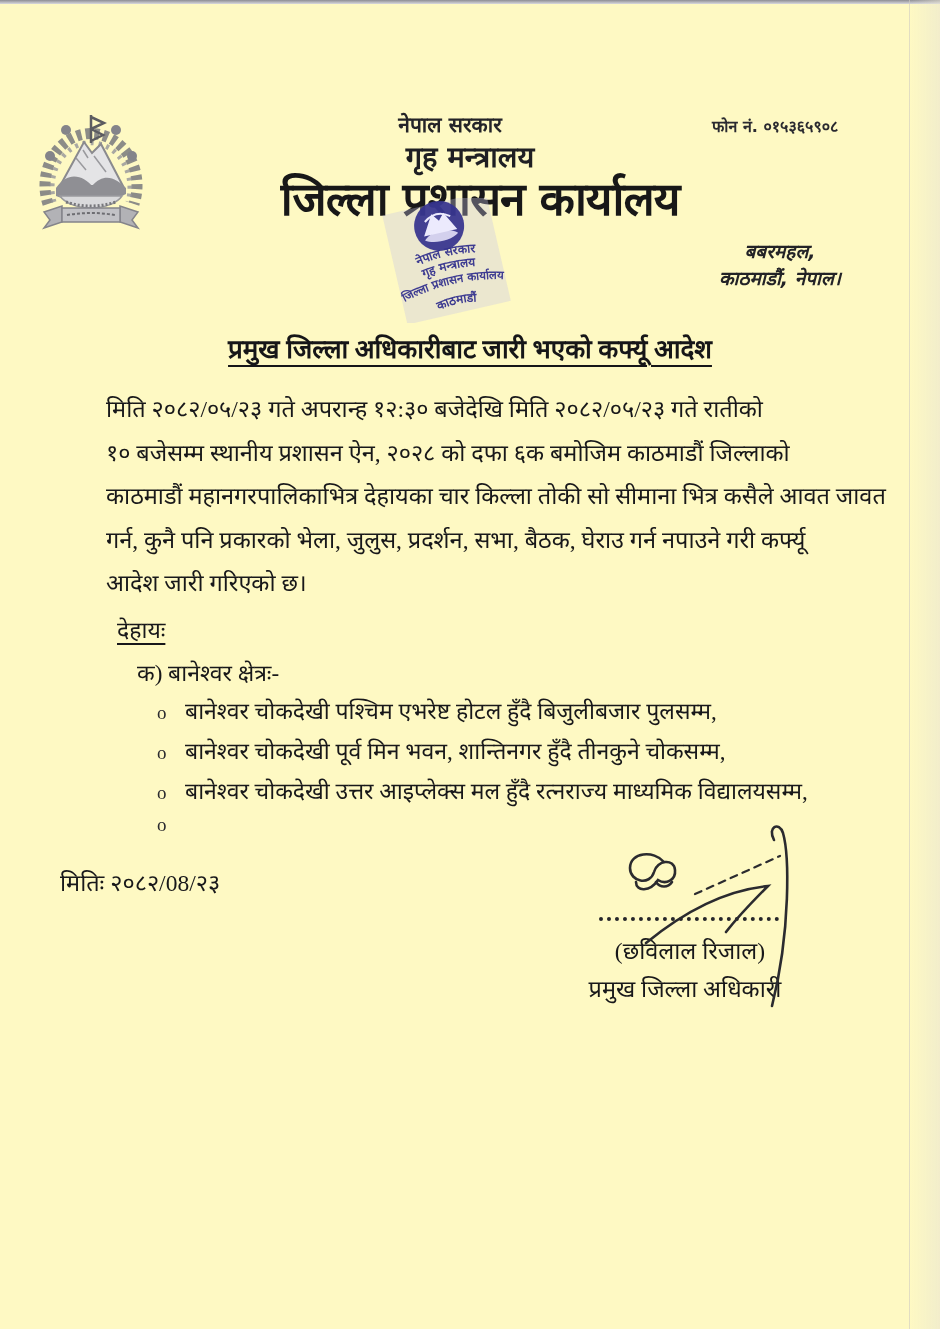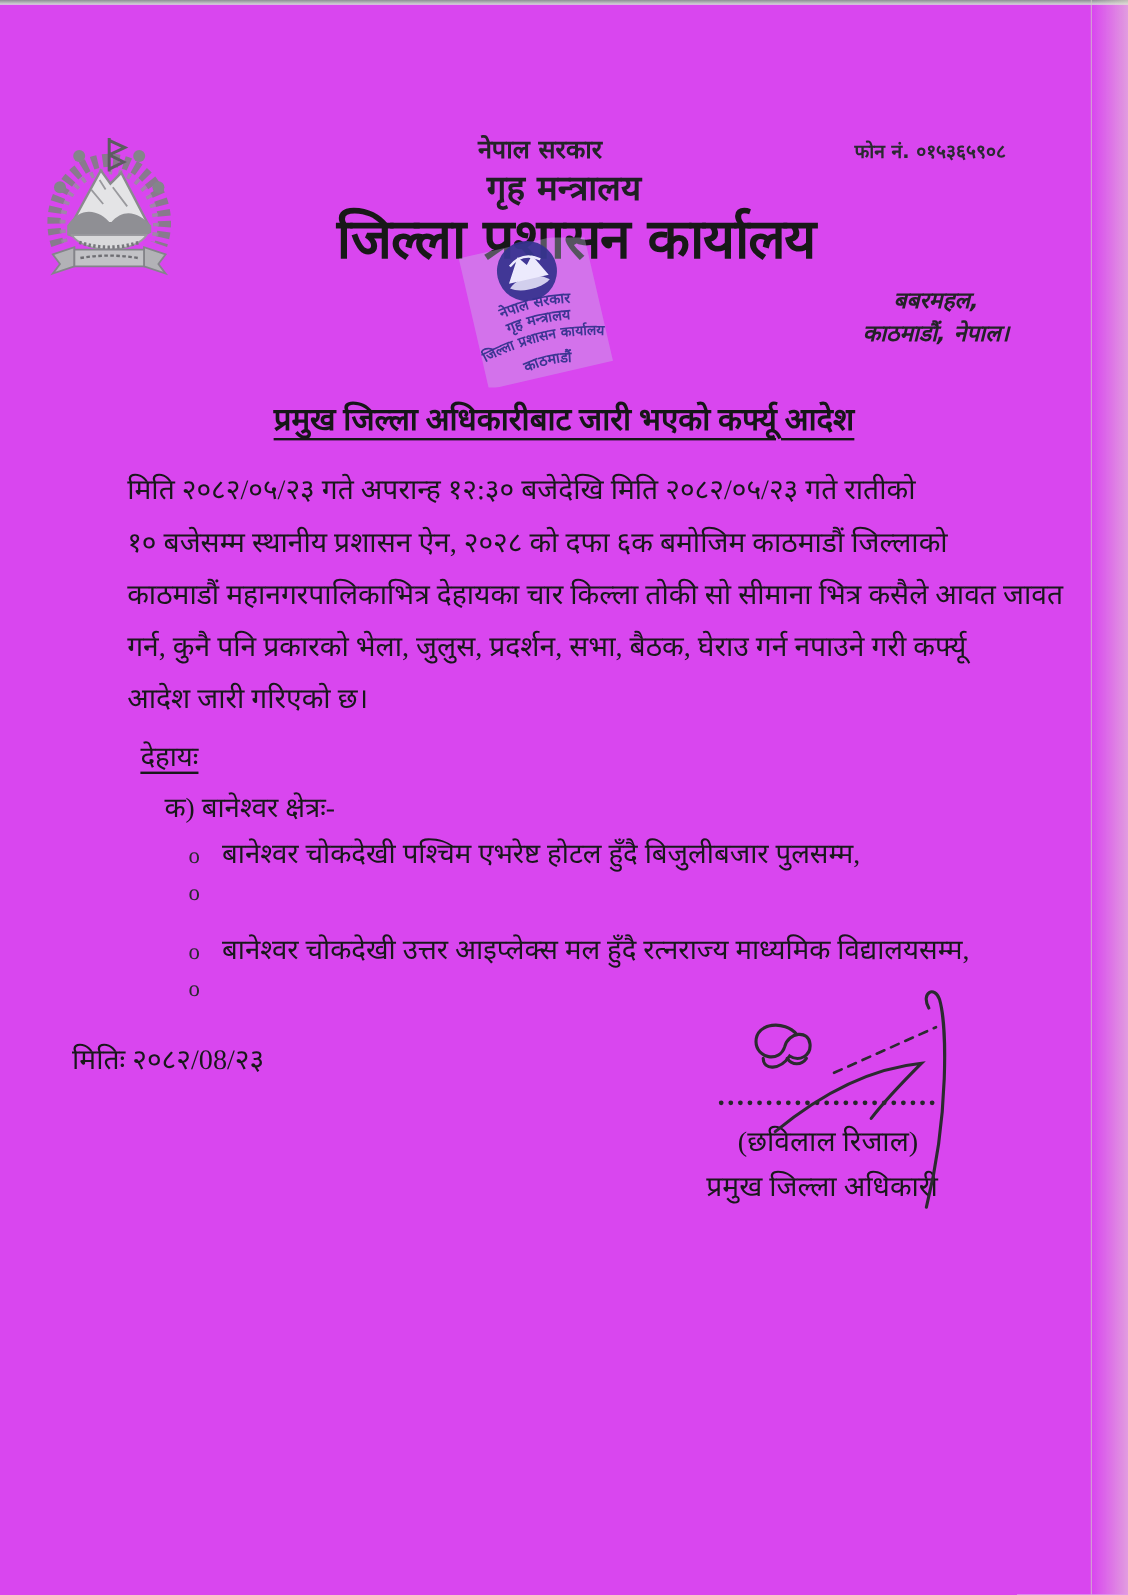--- a/index.html
+++ b/index.html
@@ -1,20 +1,20 @@
 <!DOCTYPE html>
 <html><head>
 <meta charset="utf-8">
 <style>
   html,body{margin:0;padding:0;background:#e9e9ec;}
   .page{
     position:relative;
     width:940px;height:1329px;
     margin:0 auto;
-    background:#d946ef;
+    background:#fef9c3;
     overflow:hidden;
     font-family:"Liberation Serif","DejaVu Serif",serif;
     color:#1c1c1e;
   }
   .top-edge{
     position:absolute;top:0;left:0;width:100%;height:4px;
     background:linear-gradient(to bottom,#8d8d93,#d9d9de);
   }
   .right-edge{
     position:absolute;top:0;right:0;width:30px;height:100%;
@@ -134,20 +134,21 @@
   <div class="abs dehaya">देहायः</div>
   <div class="abs section-head">क) बानेश्वर क्षेत्रः-</div>
 
   <div class="abs bullet-list">
     <div class="bullet-row">
       <span class="bullet-marker">o</span>
       <span>बानेश्वर चोकदेखी पश्चिम एभरेष्ट होटल हुँदै बिजुलीबजार पुलसम्म,</span>
     </div>
     <div class="bullet-row">
       <span class="bullet-marker">o</span>
+      <span>बानेश्वर चोकदेखी पूर्व मिन भवन, शान्तिनगर हुँदै तीनकुने चोकसम्म,</span>
     </div>
     <div class="bullet-row">
       <span class="bullet-marker">o</span>
       <span>बानेश्वर चोकदेखी उत्तर आइप्लेक्स मल हुँदै रत्नराज्य माध्यमिक विद्यालयसम्म,</span>
     </div>
     <div class="bullet-row">
       <span class="bullet-marker">o</span>
     </div>
   </div>
 

